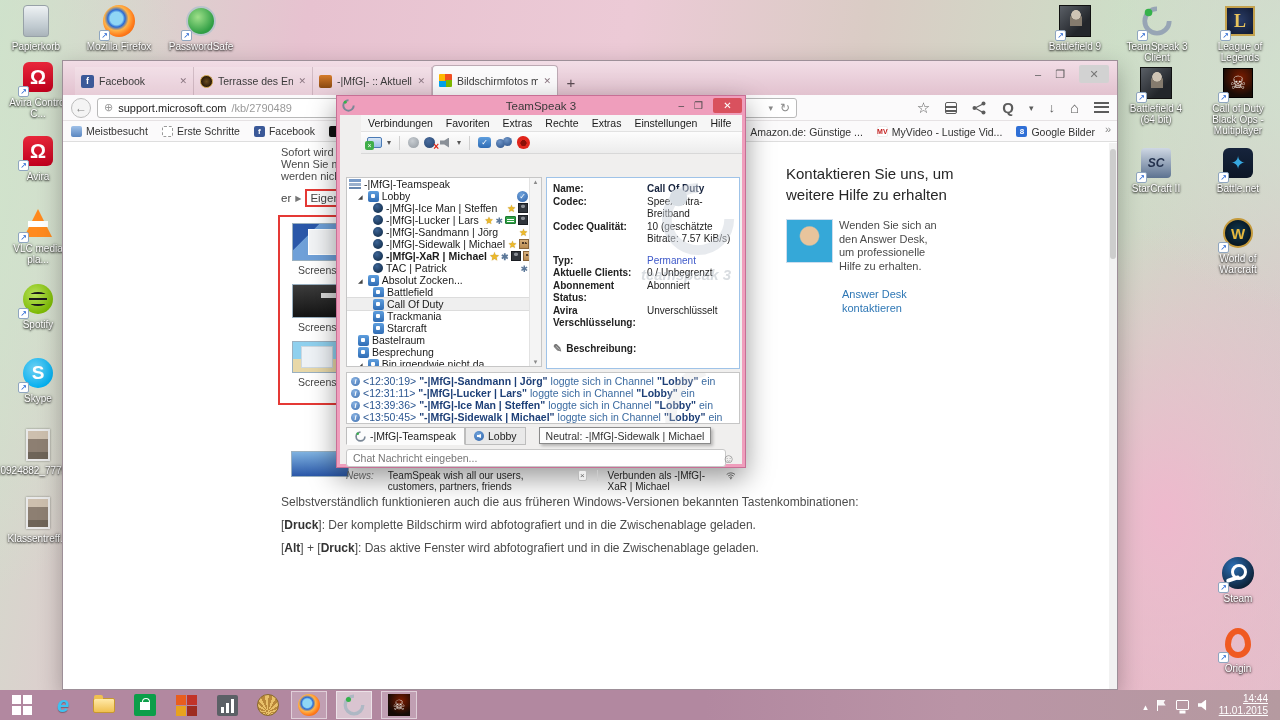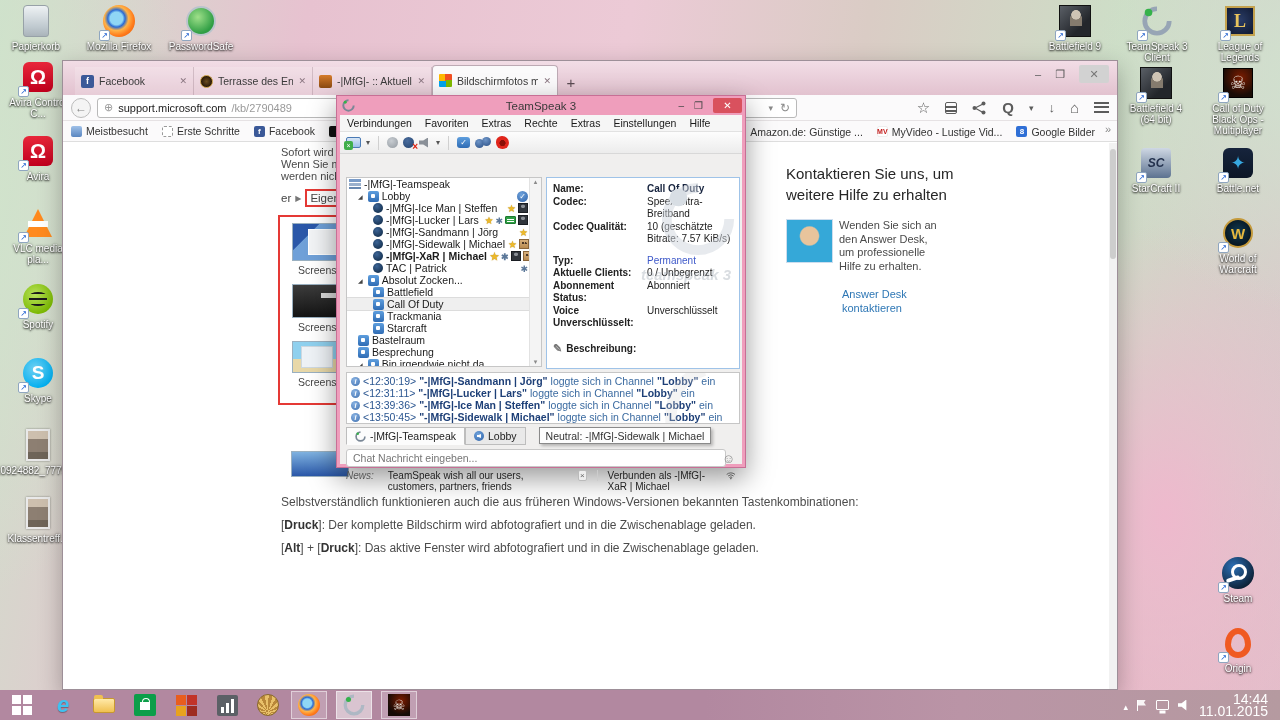--- a/index.html
+++ b/index.html
@@ -114,21 +114,21 @@
 .c-row{margin-top:14px;display:flex;gap:6px;}
 .c-photo{width:47px;height:44px;flex:none;background:radial-gradient(circle at 50% 38%,#e8c49c 0 26%,#35a8d8 30%);border:1px solid #cde;}
 .c-body{font-size:11px;color:#4a4a4a;line-height:13.5px;width:100px;}
 .c-link{margin-top:14px;margin-left:56px;font-size:11px;line-height:14px;color:#2e77b5;width:100px;}
 
 #ts{position:absolute;left:336px;top:95px;width:410px;height:373px;background:#ef9ebc;z-index:5;box-shadow:0 10px 26px rgba(0,0,0,.4);border:1px solid #c76f95;}
 .ts-title{height:19px;display:flex;align-items:center;padding:0 3px 0 5px;position:relative;}
 .ts-title .t-text{position:absolute;left:0;right:0;text-align:center;font-size:11.5px;color:#3a3a3a;}
 .ts-ctrl{margin-left:auto;display:flex;align-items:center;gap:10px;z-index:1;color:#4a4a4a;font-size:10px;}
 .ts-close{width:29px;height:15px;background:#d9515e;border-radius:2px;color:#fff;display:flex;align-items:center;justify-content:center;font-size:10px;}
-.ts-body{position:absolute;left:3px;right:3px;top:19px;bottom:3px;background:#f0efee;}
+.ts-body{position:absolute;left:3px;right:3px;top:19px;bottom:3px;background:#f0efee;padding-left:21px;}
 .ts-menu{height:17px;background:#f6f6f6;border-bottom:1px solid #e2e2e2;display:flex;align-items:center;gap:13px;padding-left:7px;font-size:10.5px;color:#1a1a1a;}
 .ts-toolbar{height:22px;background:linear-gradient(180deg,#fdfdfd,#ececec);border-bottom:1px solid #d8d8d8;display:flex;align-items:center;padding-left:6px;gap:5px;}
 .tbsep{width:1px;height:14px;background:#d0d0d0;margin:0 3px;}
 .tcaret{font-size:8px;color:#555;}
 .tb-mon{width:15px;height:11px;border:1px solid #4a7ab5;border-radius:2px;background:linear-gradient(#d8e6f5,#9cc0e8);position:relative;}
 .tb-mon::after{content:"×";position:absolute;left:-3px;bottom:-3px;width:9px;height:9px;background:#3fae49;color:#fff;font-size:7px;line-height:9px;text-align:center;border-radius:2px;}
 .tb-away{width:11px;height:11px;border-radius:50%;background:radial-gradient(circle at 40% 35%,#c8cdd2,#9299a0);}
 .tb-mic{width:11px;height:11px;border-radius:50%;background:radial-gradient(circle at 40% 35%,#4a6d9e,#24436e);position:relative;}
 .tb-mic::after,.tb-spk::after{content:"×";position:absolute;right:-4px;bottom:-4px;color:#d21;font-weight:bold;font-size:10px;}
 .tb-spk{width:12px;height:10px;background:#8a9098;clip-path:polygon(0 30%,35% 30%,75% 0,75% 100%,35% 70%,0 70%);position:relative;}
@@ -216,21 +216,21 @@
 .runbox.lit{background:rgba(255,255,255,.5);}
 .ff-small{width:22px;height:22px;border-radius:50%;background:radial-gradient(circle at 42% 42%, #8fd6f5 0 24%, #2a6bd4 33%, #ffb347 46%, #ff7a1a 66%, #d9540a 100%);}
 .codsmall{width:22px;height:22px;background:radial-gradient(circle at 60% 30%,#7a1c00,#150a05 70%);color:#e8e4dc;font-size:14px;display:flex;align-items:center;justify-content:center;}
 .tray{margin-left:auto;display:flex;align-items:center;gap:9px;padding-right:8px;color:#fff;}
 .tr-up::before{content:"▴";font-size:9px;}
 .tr-flag{width:10px;height:11px;border-left:1.5px solid #fff;position:relative;}
 .tr-flag::after{content:"";position:absolute;left:0;top:0;width:8px;height:6px;background:rgba(255,255,255,.9);clip-path:polygon(0 0,100% 0,75% 50%,100% 100%,0 100%);}
 .tr-net{width:13px;height:10px;border:1.5px solid #fff;border-radius:1px;position:relative;}
 .tr-net::after{content:"";position:absolute;left:3px;bottom:-4px;width:5px;height:2px;background:#fff;box-shadow:0 0 0 0.5px #fff;}
 .tr-vol{width:12px;height:11px;background:#fff;clip-path:polygon(0 35%,30% 35%,70% 0,70% 100%,30% 65%,0 65%);}
-.clock{text-align:right;font-size:14px;line-height:12px;color:#fff;padding-right:4px;}
+.clock{text-align:right;font-size:10px;line-height:12px;color:#fff;padding-right:4px;text-decoration:underline;}
 </style>
 </head>
 <body>
 
 <div class="dicon" style="left:3px;top:4px;">
   <div class="glyph">
       <div class="g-trash"></div>
     </div>
   <div class="lbl">Papierkorb</div>
 </div>
@@ -668,21 +668,21 @@
         </div>
       <div class="irow">
           <span class="ilabel">Aktuelle Clients:</span>
           <span class="ival">0 / Unbegrenzt</span>
         </div>
       <div class="irow">
           <span class="ilabel">Abonnement Status:</span>
           <span class="ival">Abonniert</span>
         </div>
       <div class="irow">
-          <span class="ilabel">Voice Unverschlüsselt:</span>
+          <span class="ilabel">Avira Verschlüsselung:</span>
           <span class="ival">Unverschlüsselt</span>
         </div>
       <div class="desc-row">
           <span class="pencil">✎</span>
           <span>Beschreibung:</span>
         </div>
       <div class="desc-lines">
         <div>CoD2 Server: 89.163.181.250:28960</div>
 
       </div>

